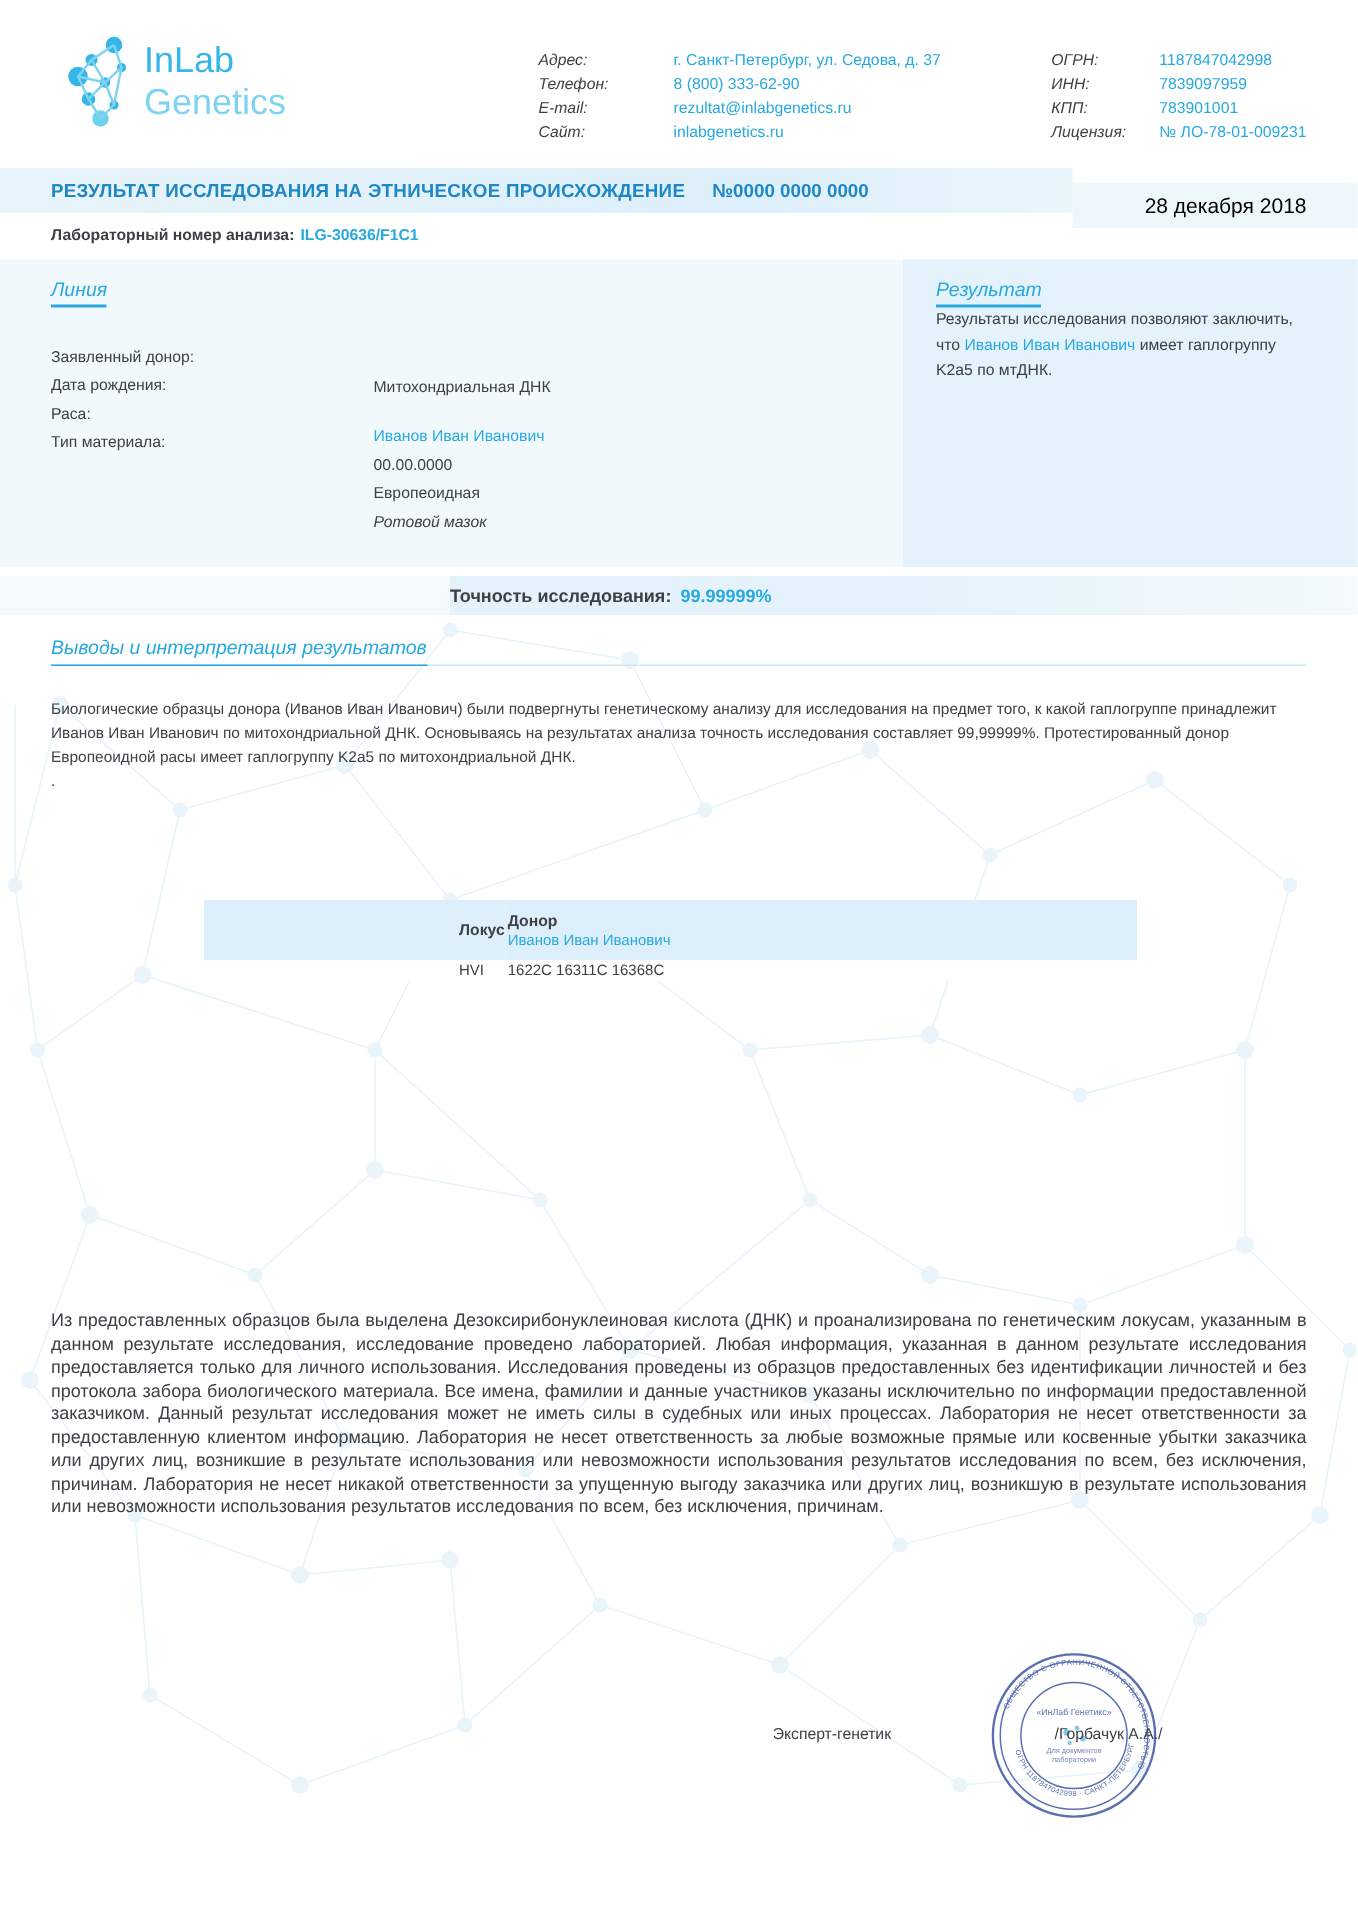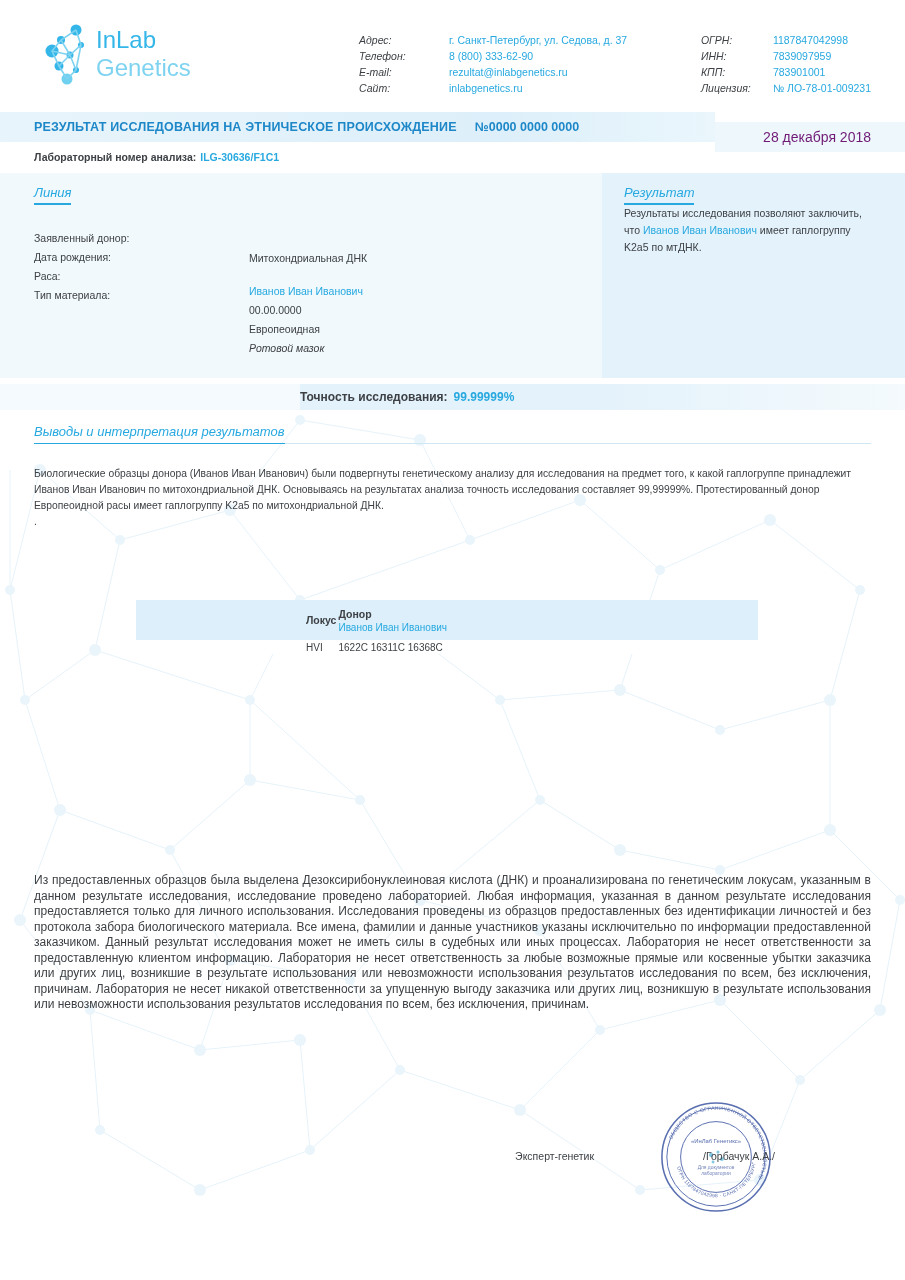--- a/index.html
+++ b/index.html
@@ -66,21 +66,21 @@
     padding-left: 34px;
   }
   .titlebar-right {
     background: #eef7fc;
     height: 30px;
     width: 190px;
     display: flex;
     align-items: center;
     justify-content: flex-end;
     padding-right: 34px;
-    color: #701a75;
+    color: #000000;
     font-size: 14px;
     margin-top: 20px;
   }
   .doc-title {
     color: #1d87c8;
     font-weight: bold;
     font-size: 12.5px;
     letter-spacing: .2px;
   }
   .doc-number {

